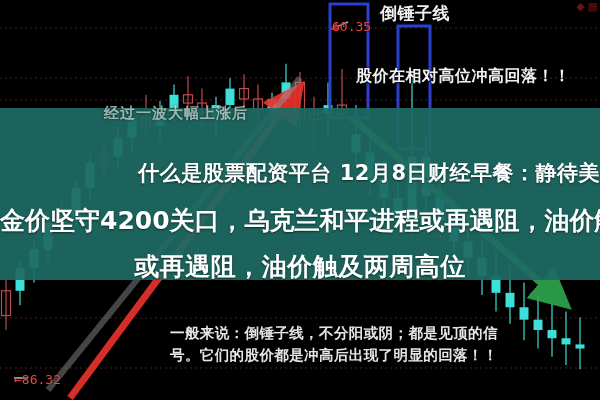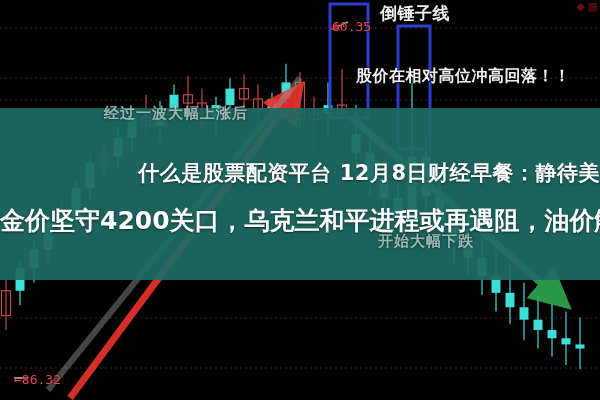--- a/index.html
+++ b/index.html
@@ -270,32 +270,36 @@
 
   <div class="teal-band" id="band-top"></div>
 
 
   <div class="ann ann-white" id="ann-daochui">倒锤子线</div>
 
   <div class="ann ann-white" id="ann-gujia">股价在相对高位冲高回落！！</div>
 
   <div class="ann ann-dim" id="ann-jingguo">经过一波大幅上涨后</div>
 
-  <div class="ann ann-dim" id="ann-kaishi">开始大幅下跌</div>
 
   <div class="ann ann-price" id="ann-6035">60.35</div>
 
   <div class="ann ann-price" id="ann-4765">
     <span>←</span><span>86.32</span>
   </div>
 
+  <div id="ann-body">
+    <div>一般来说：倒锤子线，不分阳或阴；都是见顶的信</div>
+    <div>号。它们的股价都是冲高后出现了明显的回落！！</div>
+  </div>
 
   <div id="headline">
     <div class="hl-line" id="hl1">什么是股票配资平台 12月8日财经早餐：静待美</div>
     <div class="hl-line" id="hl2">金价坚守4200关口，乌克兰和平进程或再遇阻，油价触</div>
+    <div class="hl-line" id="hl3">或再遇阻，油价触及两周高位</div>
   </div>
 
   <div id="corner-widget">
     <span class="cw">◆</span>
     <span class="cw">▦</span>
   </div>
 
 </div>
 
 </body></html>

